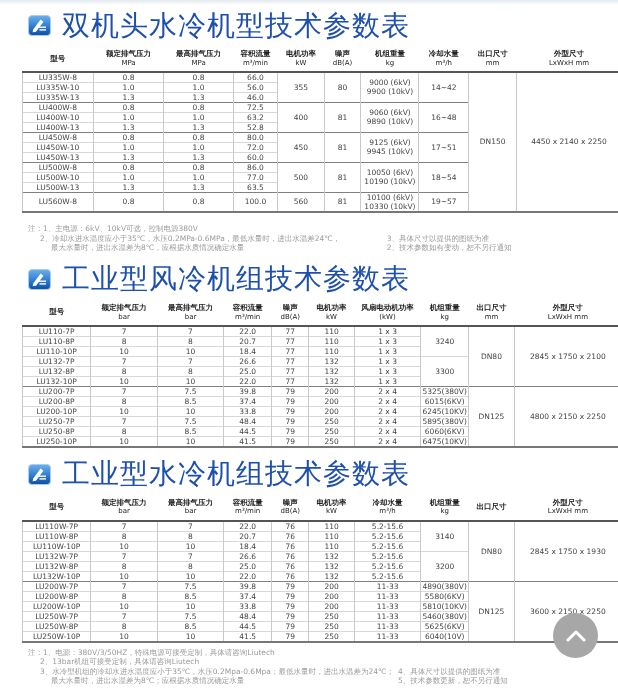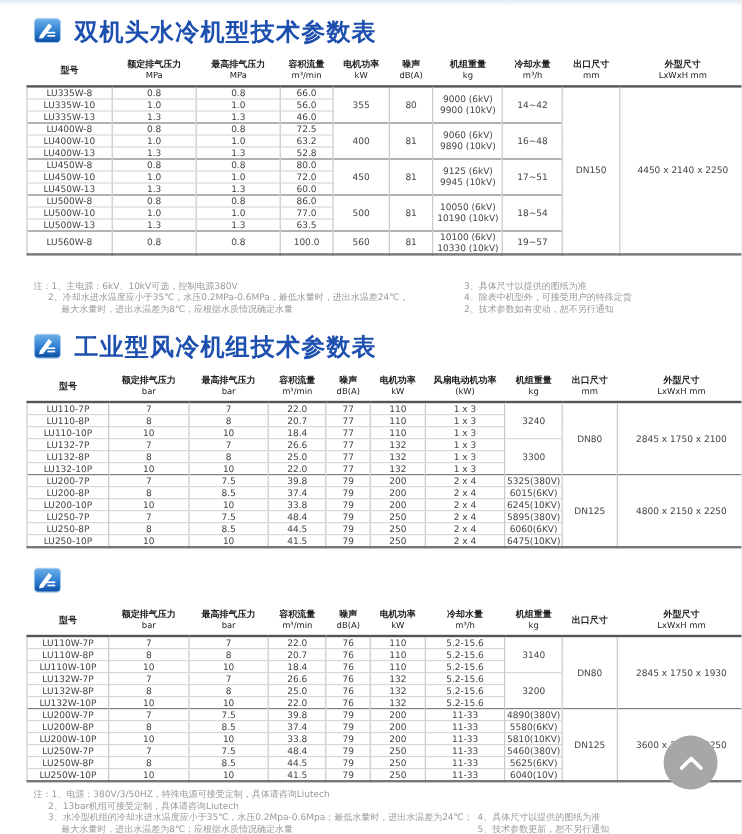--- a/index.html
+++ b/index.html
@@ -9,21 +9,21 @@
     font-family:"DejaVu Sans","Liberation Sans",sans-serif; overflow:hidden;
     margin:0 auto;
   }
   .page::before { content:""; position:absolute; top:0; left:0; right:0; height:5px;
     background:linear-gradient(#e2e9f0,#ffffff); pointer-events:none; }
   .content { padding:10px 18px 0 22px; }
 
   .title-row { display:flex; align-items:center; gap:11px; margin:2px 0 7px 6px; height:27px; }
   .title-row.later { margin-top:13px; }
   .app-icon { width:23px; height:21px; flex:0 0 auto; display:block; }
-  .sec-title { font-size:20px; font-weight:bold; color:#1d4fae; letter-spacing:1px; line-height:1; }
+  .sec-title { font-size:28px; font-weight:normal; color:#1d4fae; letter-spacing:1px; line-height:1; }
 
   table.spec { width:600px; border-collapse:collapse; table-layout:fixed; border-bottom:2px solid #777; }
   table.spec th {
     border:none; border-bottom:2px solid #555;
     font-size:7.5px; font-weight:bold; color:#222;
     padding:3px 0; line-height:1.3; text-align:center; vertical-align:middle;
   }
   table.spec th .unit { font-size:7px; font-weight:normal; }
   table.spec td {
     border:1px solid #c9c9c9; border-top:1px solid #d8d8d8; border-bottom:none;
@@ -236,21 +236,20 @@
         </table>
       </div>
     <div class="notes">
       <div class="col-left" id="notes-left-0">
           <div class="note-line ind0">注：1、主电源：6kV、10kV可选，控制电源380V</div>
           <div class="note-line ind1">2、冷却水进水温度应小于35℃，水压0.2MPa-0.6MPa，最低水量时，进出水温差24℃，</div>
           <div class="note-line ind2">最大水量时，进出水温差为8℃，应根据水质情况确定水量</div>
         </div>
       <div class="col-right" id="notes-right-0">
           <div class="note-line ind0">3、具体尺寸以提供的图纸为准</div>
-          <div class="note-line ind0">4、除表中机型外，可接受用户的特殊定货</div>
           <div class="note-line ind0">2、技术参数如有变动，恕不另行通知</div>
         </div>
     </div>
 
     <div class="title-row later">
       <svg class="app-icon" viewBox="0 0 23 21">
         <defs>
             <linearGradient id="g1" x1="0" y1="0" x2="0" y2="1">
           <stop offset="0" stop-color="#6db1ea"></stop>
               <stop offset="0.55" stop-color="#2f7dd0"></stop>
@@ -453,20 +452,21 @@
           <stop offset="0" stop-color="#6db1ea"></stop>
               <stop offset="0.55" stop-color="#2f7dd0"></stop>
               <stop offset="1" stop-color="#0c4da2"></stop>
         </linearGradient>
           </defs>
         <rect x="0.5" y="0.5" width="22" height="20" rx="3.5" fill="url(#g2)" stroke="#a9cdee"></rect>
         <path d="M5.2 14.6 L12.6 4.6 L15.4 6.7 L8 16.7 L4.6 17.2 Z" fill="#ffffff"></path>
         <rect x="10.5" y="11.5" width="7.5" height="1.4" fill="#ffffff"></rect>
         <rect x="11.5" y="14.2" width="6.5" height="1.4" fill="#ffffff"></rect>
       </svg>
+      <h2 class="sec-title">工业型水冷机组技术参数表</h2>
     </div>
     <div id="table-2">
         <table class="spec">
           <colgroup>
             <col style="width: 11.4%;">
             <col style="width: 11.1%;">
             <col style="width: 11.1%;">
             <col style="width: 8%;">
             <col style="width: 6.2%;">
             <col style="width: 7.6%;">

